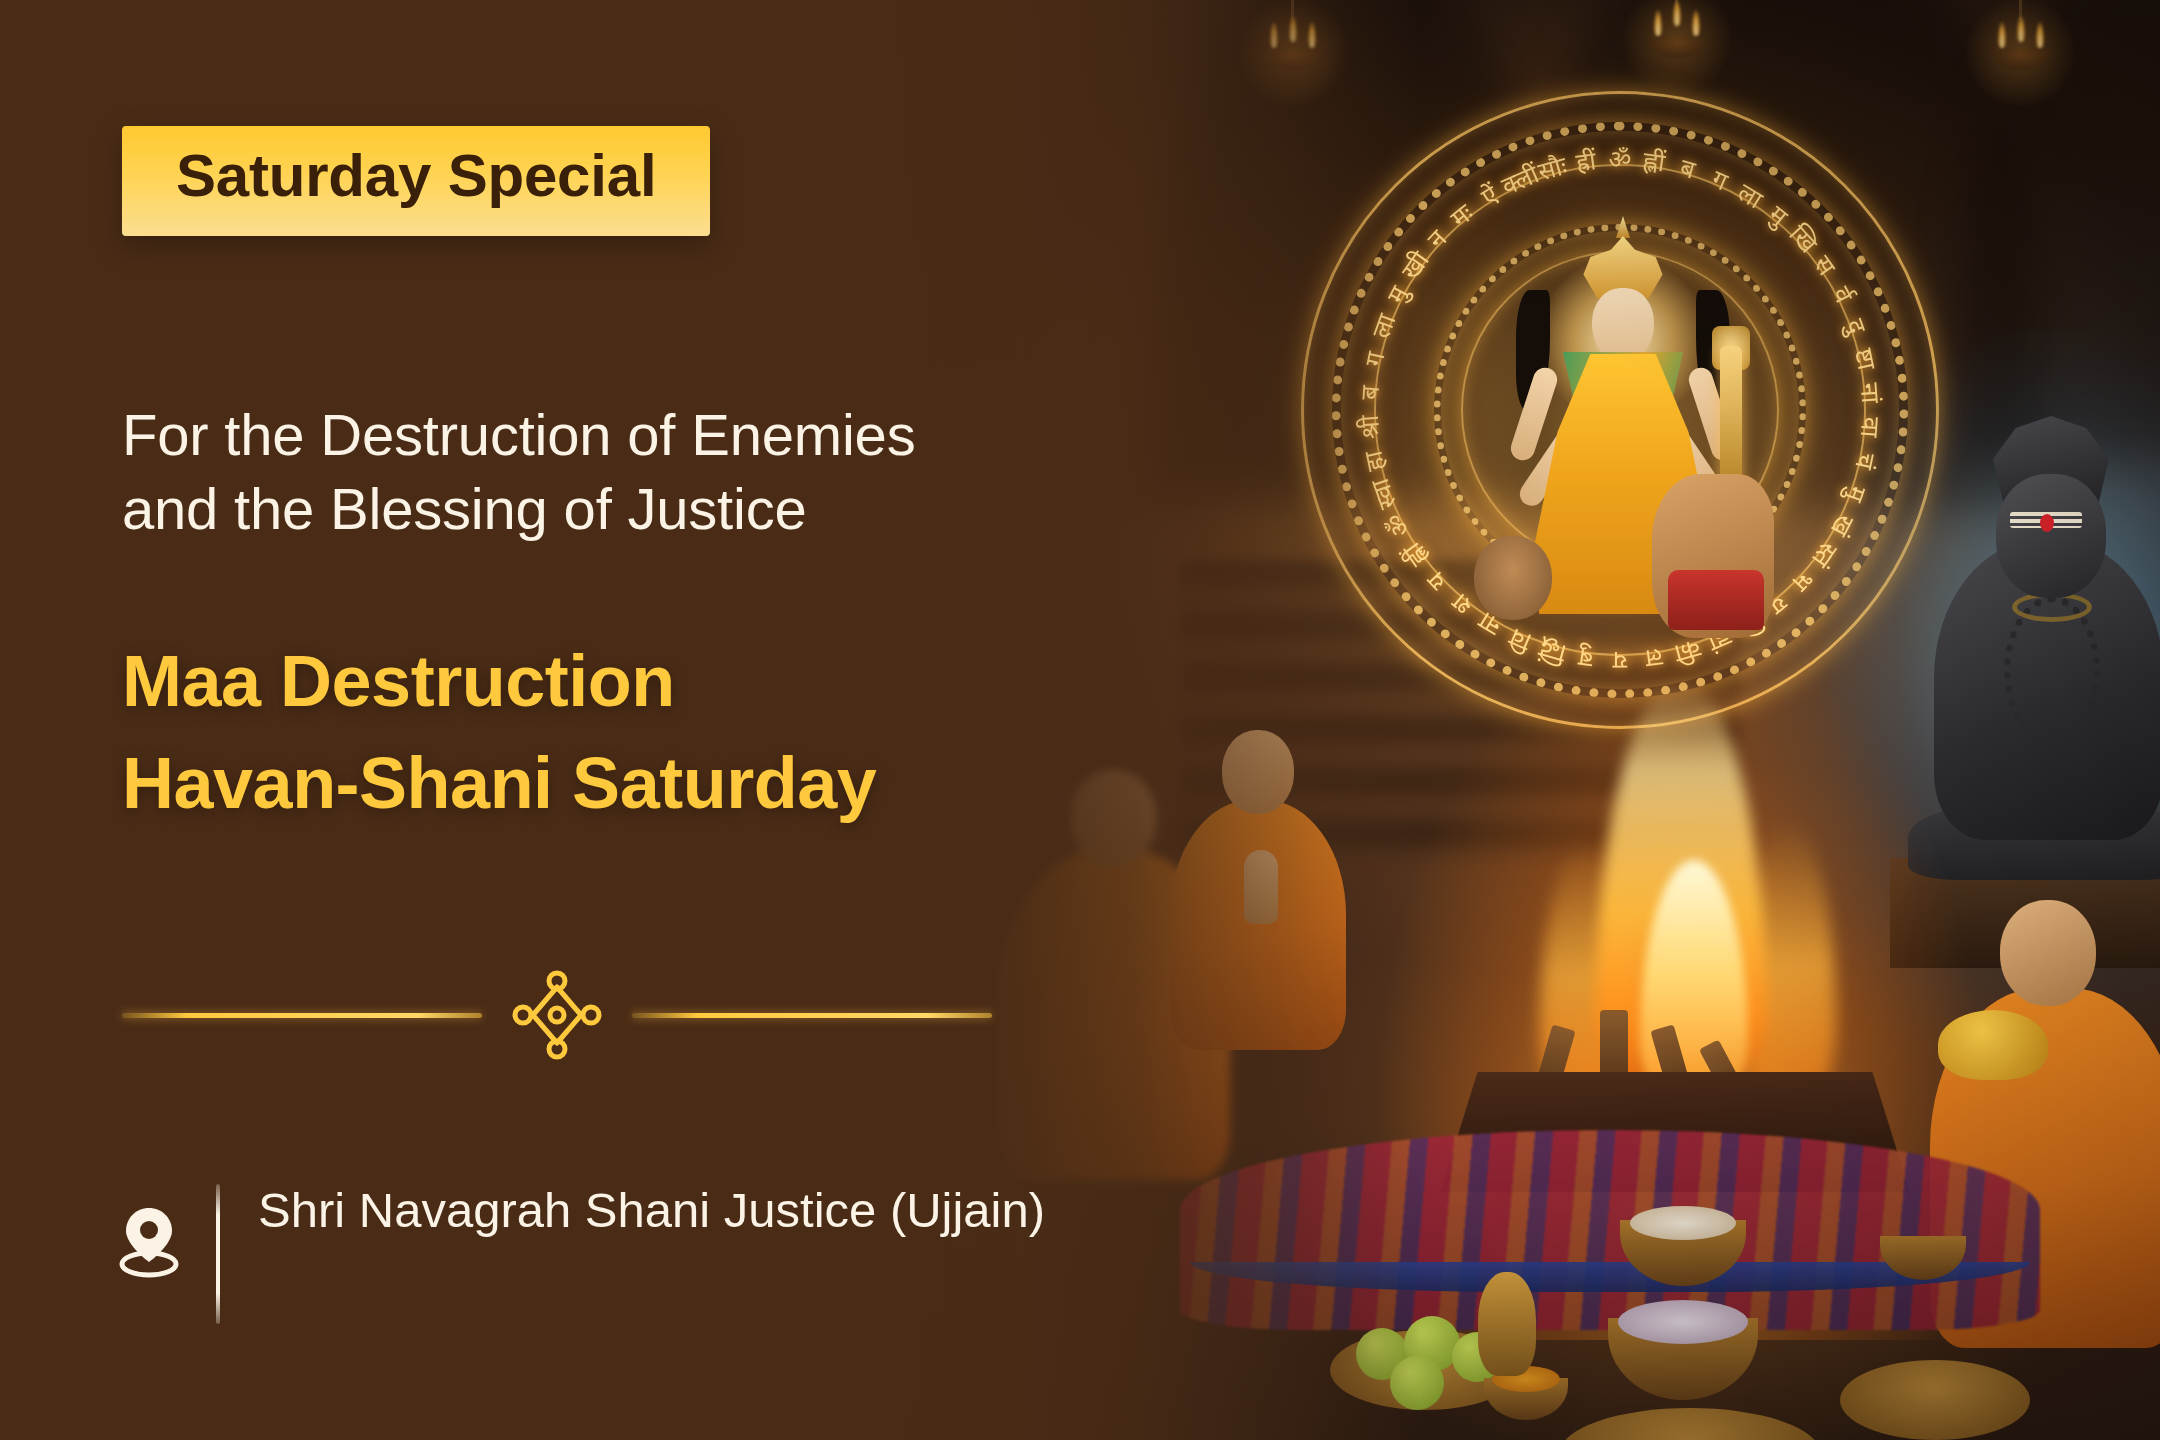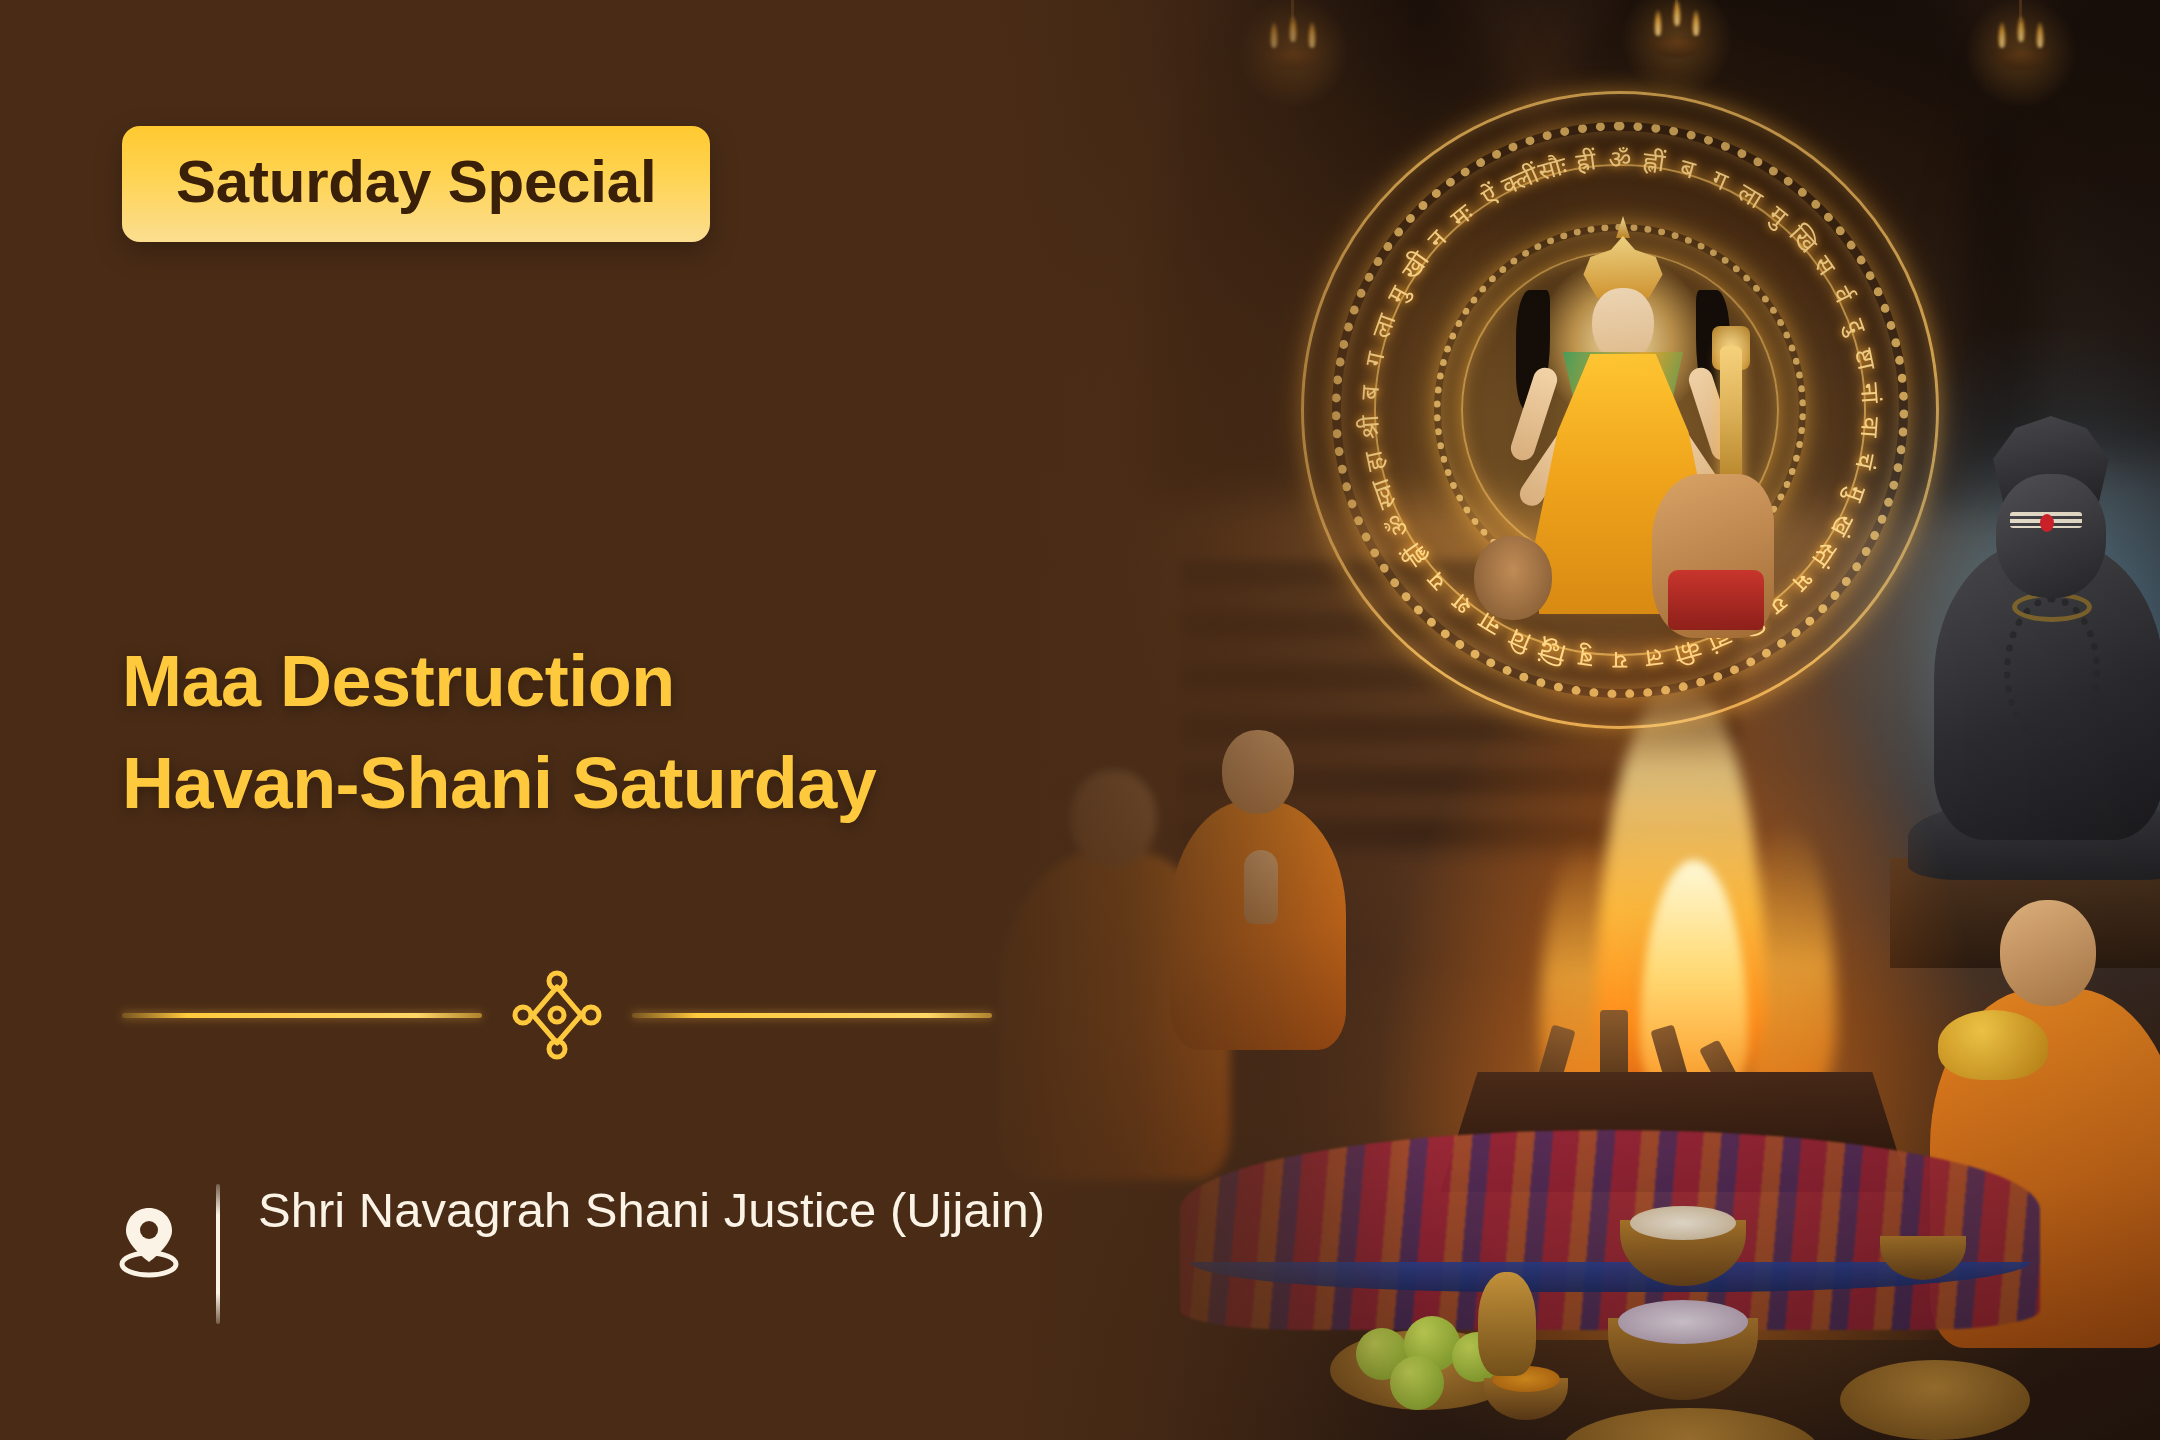--- a/index.html
+++ b/index.html
@@ -261,22 +261,22 @@
   .vignette {
     position:absolute; inset:0;
     background:radial-gradient(ellipse 1500px 1000px at 62% 50%, rgba(0,0,0,0) 40%, rgba(0,0,0,.38) 100%);
   }
 
   
   .content { position:absolute; left:0; top:0; width:1200px; height:1440px; }
 
   .badge {
     position:absolute; left:122px; top:126px;
-    padding:26px 54px 30px 54px;
-    border-radius:18px;
+    padding:20px 54px 30px 54px;
+    border-radius:4px;
     background:linear-gradient(180deg,#FFC930 0%, #FFD351 42%, #FBDE90 100%);
     box-shadow:0 10px 28px rgba(0,0,0,.28);
   }
   .badge-text {
     font-size:60px; font-weight:700; color:#3A2009; letter-spacing:-.2px;
     line-height:1; white-space:nowrap;
   }
 
   .subtitle {
     position:absolute; left:122px; top:398px; width:1120px;
@@ -495,20 +495,24 @@
   </div>
 
   <div class="panel-fade"></div>
 
   <div class="content">
 
     <div class="badge">
       <div class="badge-text">Saturday Special</div>
     </div>
 
+    <div class="subtitle">
+      <div>For the Destruction of Enemies</div>
+      <div>and the Blessing of Justice</div>
+    </div>
 
     <div class="title">
       <div>Maa Destruction</div>
       <div>Havan-Shani Saturday</div>
     </div>
 
     <div class="divider">
       <div class="dline l"></div>
       <div class="dline r"></div>
       <div class="dorn">

